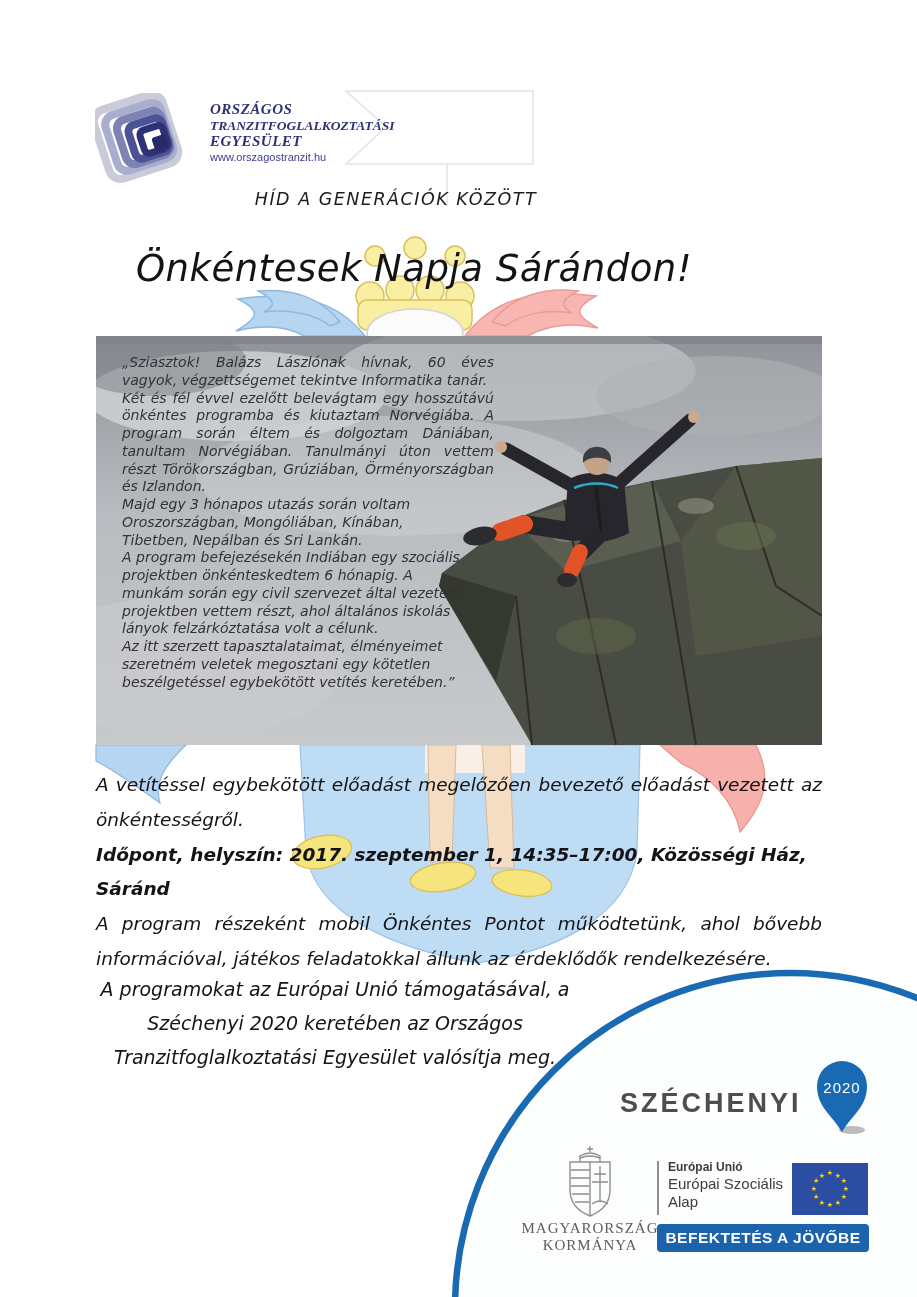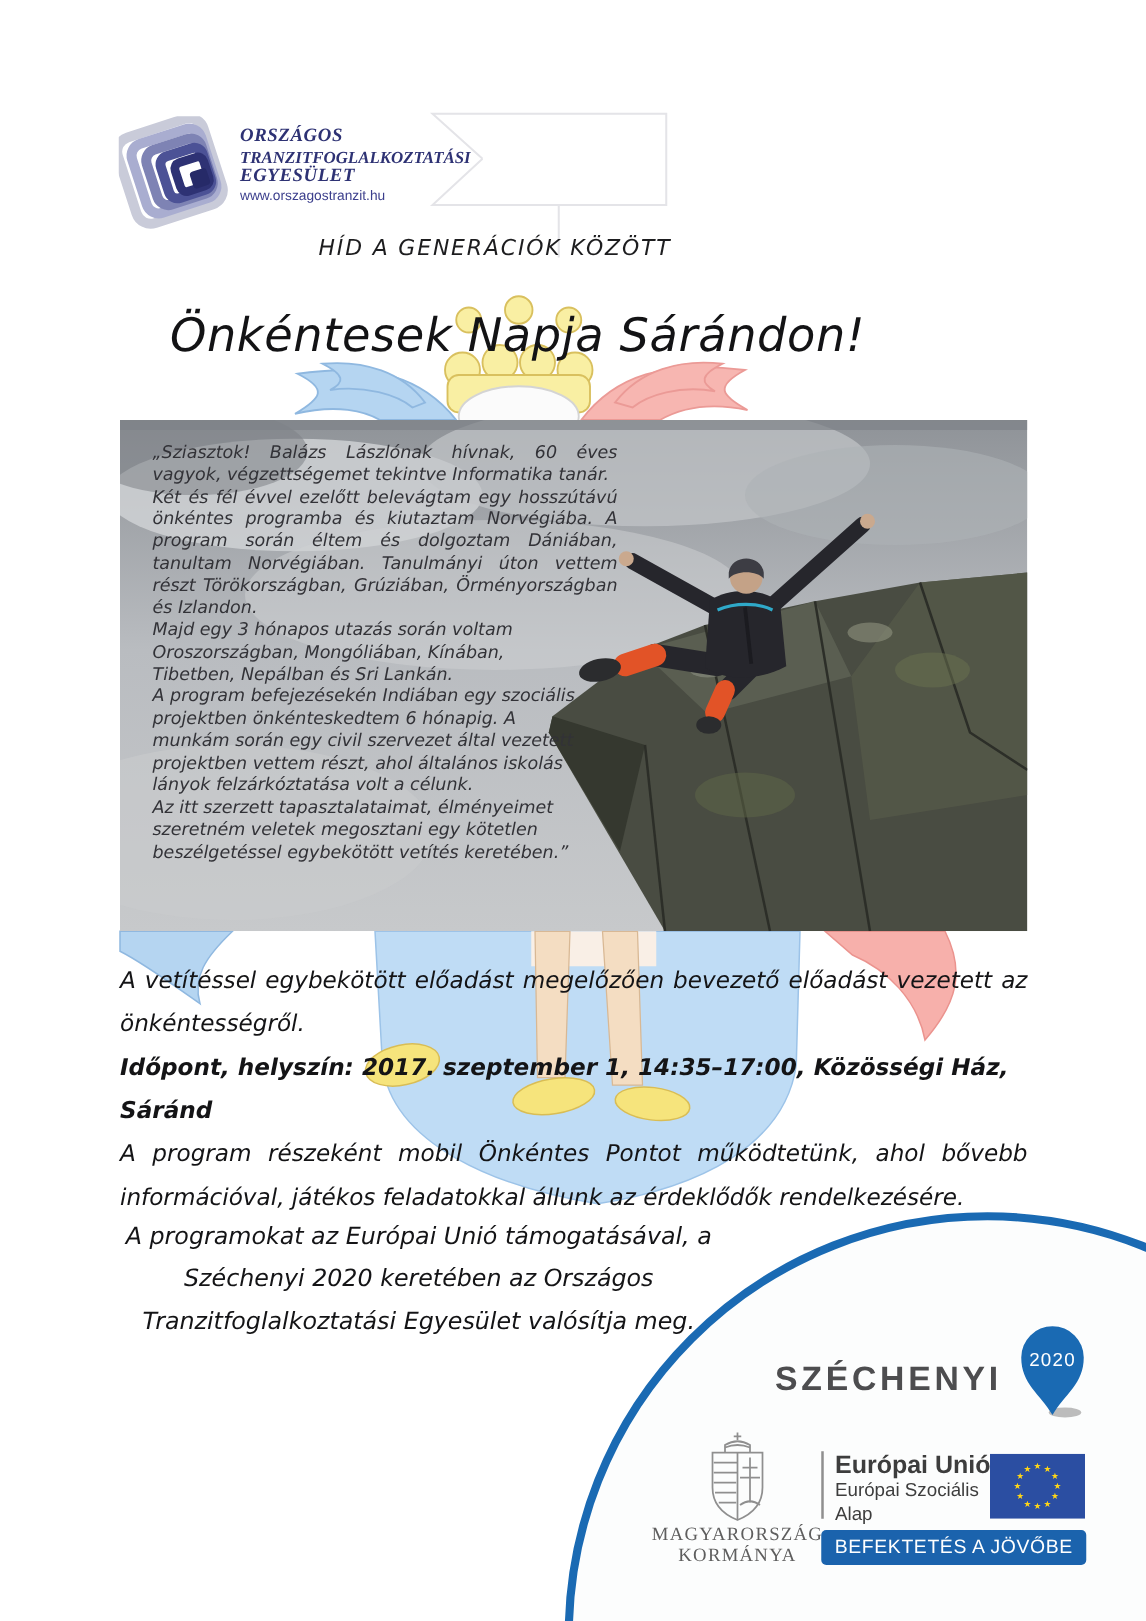--- a/index.html
+++ b/index.html
@@ -5,21 +5,21 @@
   html,body{margin:0;padding:0;}
   body{
     width:917px;height:1297px;position:relative;overflow:hidden;
     background:#ffffff;
     font-family:"DejaVu Sans", sans-serif;
   }
   .abs{position:absolute;}
   
   .org-logo{left:95px;top:93px;width:350px;height:95px;display:flex;z-index:3;}
   .org-logo .mark{width:95px;height:92px;flex:0 0 auto;}
-  .org-logo .words{margin-left:2px;padding-top:8px;font-family:"Liberation Serif",serif;
+  .org-logo .words{margin-left:20px;padding-top:8px;font-family:"Liberation Serif",serif;
     font-style:italic;font-weight:bold;color:#2e3274;line-height:1.12;}
   .org-logo .l1{font-size:15px;letter-spacing:.5px;}
   .org-logo .l2{font-size:13.5px;}
   .org-logo .l3{font-size:15px;letter-spacing:.5px;}
   .org-logo .url{font-family:"Liberation Sans",sans-serif;font-style:normal;font-weight:normal;
     font-size:11px;color:#3b3e8c;margin-top:1px;}
   
   .head-center{left:0;top:184px;width:792px;text-align:center;z-index:2;
     font-style:italic;color:#1d1d1f;}
   .head-center .sub{font-size:17.5px;letter-spacing:1.5px;line-height:1.75;}
@@ -46,25 +46,25 @@
   .szechenyi{left:620px;top:1056px;z-index:2;display:flex;align-items:center;}
   .szechenyi .name{font-family:"Liberation Sans",sans-serif;font-weight:bold;
     font-size:27px;letter-spacing:3px;color:#4d4d4f;margin-top:14px;}
   
   .gov-crest{left:564px;top:1144px;z-index:2;}
   .gov-text{left:515px;top:1220px;width:150px;z-index:2;text-align:center;
     font-family:"Liberation Serif",serif;font-size:15px;letter-spacing:1px;
     color:#5e5e5e;line-height:1.15;white-space:pre-line;}
   .eu-divider{left:657px;top:1161px;width:2px;height:54px;background:#8f8f8f;z-index:2;}
   .eu-text{left:668px;top:1160px;z-index:2;color:#3d3d3d;font-family:"Liberation Sans",sans-serif;line-height:1.22;}
-  .eu-text .b{font-weight:bold;font-size:20px;}
+  .eu-text .b{font-weight:bold;font-size:12px;}
   .eu-text .r{font-size:15px;}
   .eu-flag{left:792px;top:1163px;z-index:2;}
   .badge{left:657px;top:1224px;width:212px;height:28px;z-index:2;background:#1b63ad;
-    border-radius:4px;color:#ffffff;font-weight:normal;font-size:15.5px;letter-spacing:.5px;
+    border-radius:4px;color:#ffffff;font-weight:bold;font-size:15.5px;letter-spacing:.5px;
     display:flex;align-items:center;justify-content:center;font-family:"Liberation Sans",sans-serif;}
   
   .bg{left:0;top:0;z-index:0;}
 </style>
 </head>
 <body>
 
 <svg class="abs bg" width="917" height="1297" viewBox="0 0 917 1297">
 
   <g stroke="#e4e4e8" stroke-width="1.6" fill="none">

